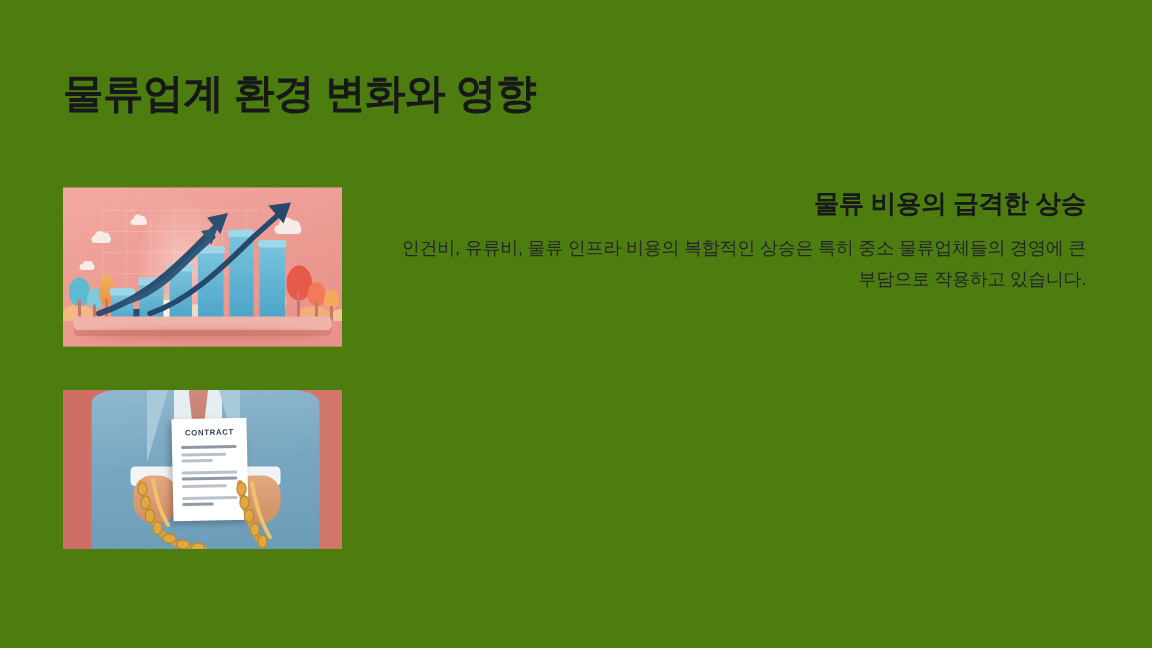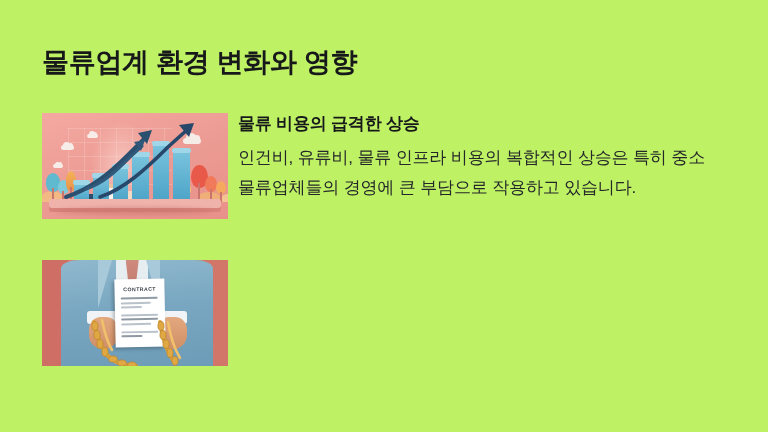--- a/index.html
+++ b/index.html
@@ -39,21 +39,21 @@
   }
 
   
   .section {
     position: absolute;
     left: 42px;
     width: 690px;
     display: flex;
     align-items: flex-start;
   }
-  .section-1 { top: 113px; }
+  .section-1 { top: 125px; text-align: right; }
   .section-2 { top: 260px; }
 
   .thumb {
     position: relative;
     width: 186px;
     height: 106px;
     flex: 0 0 186px;
     overflow: hidden;
     background: #e8948c;
   }
@@ -67,21 +67,21 @@
   .section-heading {
     font-size: 17px;
     font-weight: 700;
     color: #17181a;
     line-height: 1.3;
     letter-spacing: -0.2px;
     margin-bottom: 8px;
   }
 
   .section-text {
-    font-size: 17px;
+    font-size: 12px;
     font-weight: 400;
     color: #24262a;
     line-height: 1.78;
     letter-spacing: -0.15px;
     word-break: keep-all;
   }
 
   
   .illus-growth {
     position: absolute;
@@ -360,21 +360,21 @@
     border-radius: 3px;
   }
   .ic-cuff-l { left: 24%; }
   .ic-cuff-r { left: 61%; }
 
   .ic-chains { position: absolute; inset: 0; }
 </style>
 </head>
 <body style="background: rgb(174, 227, 190);">
 
-<div class="slide" data-interactable="false" style="background: #bef264;">
+<div class="slide" data-interactable="false" style="background: #4d7c0f;">
 
   <h1 class="slide-title" data-interactable="false">물류업계 환경 변화와 영향</h1>
 
   <div class="section section-1" data-interactable="false">
 
     <div class="thumb" data-interactable="false">
       <div class="illus-growth" data-interactable="false">
         <div class="ig-grid" data-interactable="false"></div>
         <div class="ig-glow" data-interactable="false"></div>
 

